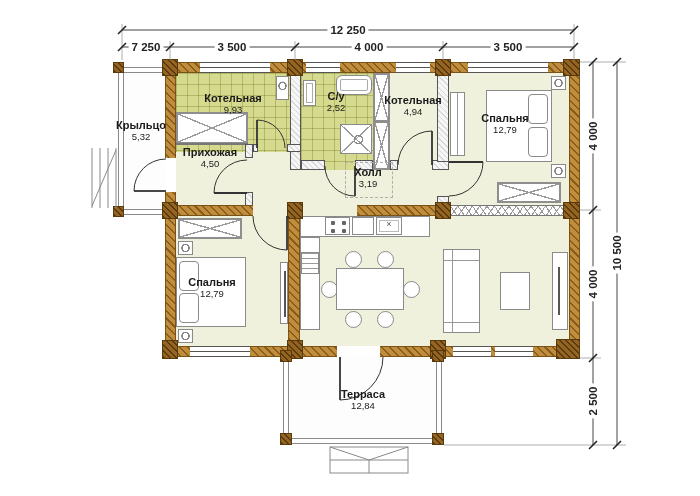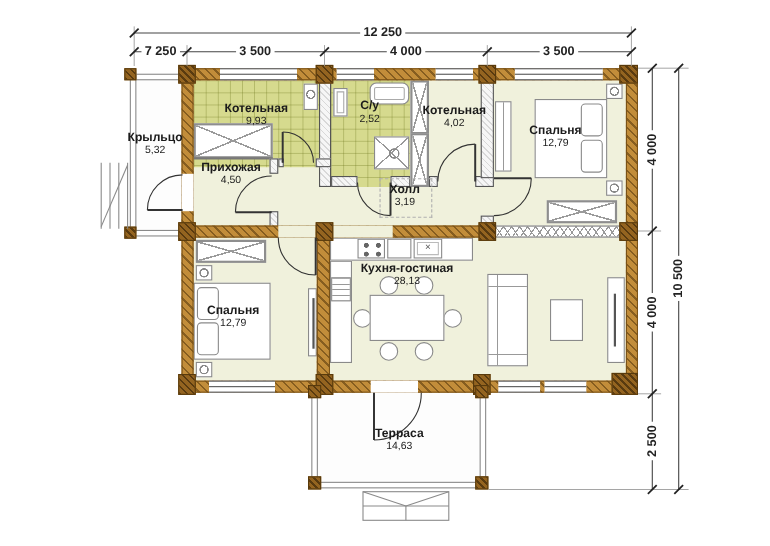--- a/index.html
+++ b/index.html
@@ -255,41 +255,37 @@
   <div class="rlabel" style="left:210px;top:158px">
     <div class="rname">Прихожая</div>
     <div class="rarea">4,50</div>
   </div>
   <div class="rlabel" style="left:336px;top:102px">
     <div class="rname">С/у</div>
     <div class="rarea">2,52</div>
   </div>
   <div class="rlabel" style="left:413px;top:106px">
     <div class="rname">Котельная</div>
-    <div class="rarea">4,02</div>
+    <div class="rarea">4,94</div>
   </div>
   <div class="rlabel" style="left:505px;top:124px">
     <div class="rname">Спальня</div>
     <div class="rarea">12,79</div>
   </div>
   <div class="rlabel" style="left:368px;top:178px">
     <div class="rname">Холл</div>
     <div class="rarea">3,19</div>
   </div>
   <div class="rlabel" style="left:212px;top:288px">
     <div class="rname">Спальня</div>
     <div class="rarea">12,79</div>
   </div>
-  <div class="rlabel" style="left:370px;top:250px">
-    <div class="rname">Кухня-гостиная</div>
-    <div class="rarea">28,13</div>
-  </div>
   <div class="rlabel" style="left:363px;top:400px">
     <div class="rname">Терраса</div>
-    <div class="rarea">14,63</div>
+    <div class="rarea">12,84</div>
   </div>
 
   <div class="dim" style="left:348px;top:30px">12 250</div>
   <div class="dim" style="left:146px;top:47px">7 250</div>
   <div class="dim" style="left:232px;top:47px">3 500</div>
   <div class="dim" style="left:369px;top:47px">4 000</div>
   <div class="dim" style="left:508px;top:47px">3 500</div>
   <div class="dim rot" style="left:593px;top:136px">4 000</div>
   <div class="dim rot" style="left:593px;top:284px">4 000</div>
   <div class="dim rot" style="left:593px;top:401px">2 500</div>

